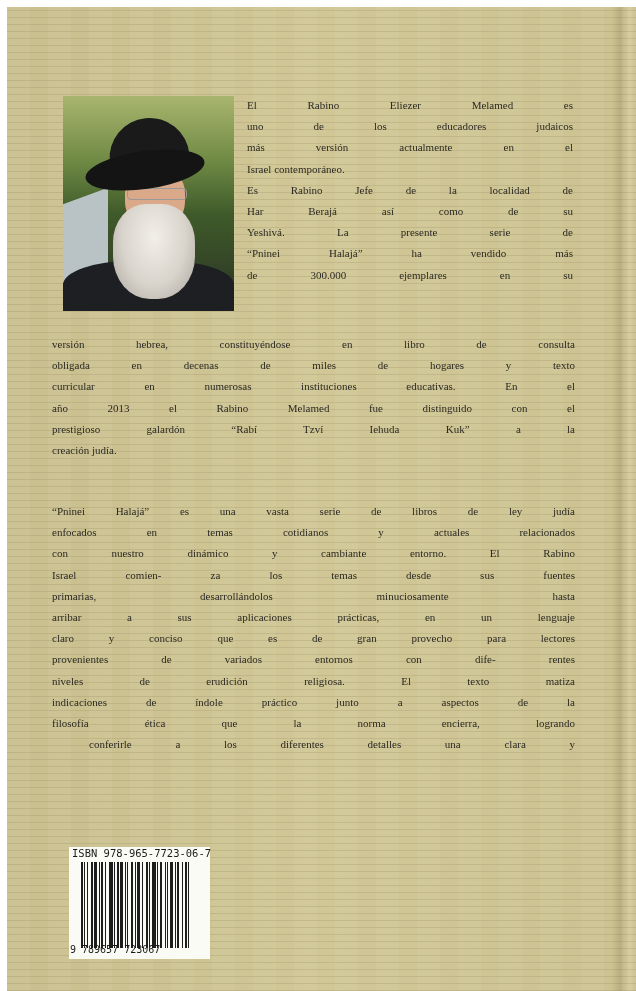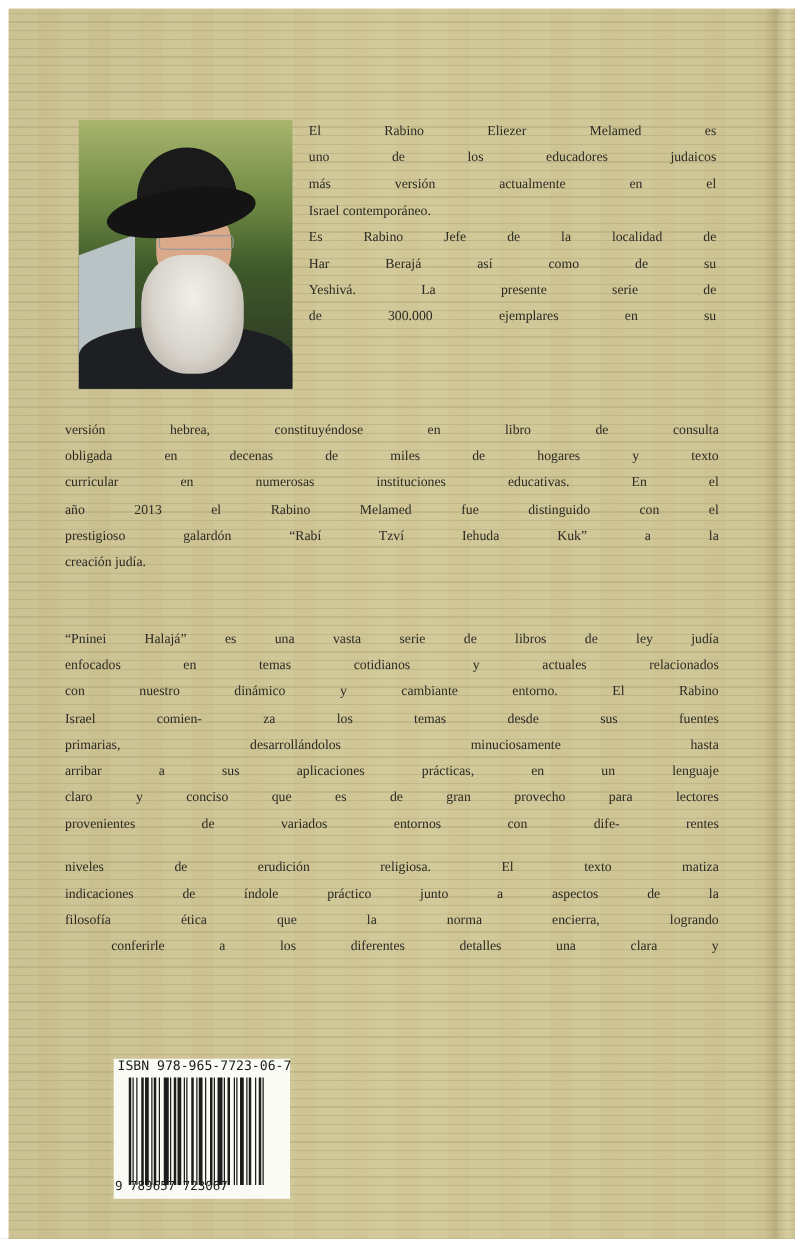--- a/index.html
+++ b/index.html
@@ -28,21 +28,21 @@
     position:absolute; color:#2c2a24;
     font-family:"Liberation Serif","DejaVu Serif",serif;
     font-size:11px; line-height:21.2px; text-align:justify;
   }
   .top-block { left:240px; top:88px; width:326px; }
   .full-block { left:45px; top:300px; width:523px;margin-top:27px; }
   .full-block2 { left:45px; top:474px; width:523px; }
   .text .l { display:block; text-align:justify; text-align-last:justify; white-space:nowrap; }
   .text .l.left { text-align-last:left; }
   .isbn {
-    position:absolute; left:62px; top:840px; width:141px; height:112px; background:#fbfbf6;margin-left:22px;
+    position:absolute; left:62px; top:840px; width:141px; height:112px; background:#fbfbf6;
   }
   .isbn-label {
     position:absolute; left:3px; top:0px; font-family:"DejaVu Sans Mono","Liberation Mono",monospace;
     font-size:10.5px; color:#1b1b1b; letter-spacing:0px; white-space:nowrap;
   }
   .bars { position:absolute; left:12px; top:15px; width:127px; height:86px; display:flex; }
   .bars span { display:block; height:100%; background:#1d1d1d; }
   .isbn-num {
     position:absolute; left:1px; top:97px; font-family:"DejaVu Sans Mono","Liberation Mono",monospace;
     font-size:10px; color:#1b1b1b; white-space:pre; background:transparent;
@@ -64,20 +64,21 @@
   </div>
 
   <div class="text top-block">
     <span class="l" style="white-space: normal;">El Rabino Eliezer Melamed es</span>
     <span class="l" style="white-space: normal;">uno de los educadores judaicos</span>
     <span class="l" style="white-space: normal;">más versión actualmente en el</span>
     <span class="l left" style="white-space: normal;">Israel contemporáneo.</span>
     <span class="l" style="white-space: normal;">Es Rabino Jefe de la localidad de</span>
     <span class="l" style="white-space: normal;">Har Berajá así como de su</span>
     <span class="l" style="white-space: normal;">Yeshivá. La presente serie de</span>
+    <span class="l" style="white-space: normal;">“Pninei Halajá” ha vendido más</span>
     <span class="l" style="white-space: normal;">de 300.000 ejemplares en su</span>
   </div>
 
   <div class="text full-block">
     <span class="l" style="white-space: normal;">versión hebrea, constituyéndose en libro de consulta</span>
     <span class="l" style="white-space: normal;">obligada en decenas de miles de hogares y texto</span>
     <span class="l" style="white-space: normal;">curricular en numerosas instituciones educativas. En el</span>
     <span class="l" style="white-space: normal;">año 2013 el Rabino Melamed fue distinguido con el</span>
     <span class="l" style="white-space: normal;">prestigioso galardón “Rabí Tzví Iehuda Kuk” a la</span>
     <span class="l left" style="white-space: normal;">creación judía.</span>
@@ -85,21 +86,21 @@
 
   <div class="text full-block2">
     <span class="l" style="white-space: normal; margin-top: 20px;">“Pninei Halajá” es una vasta serie de libros de ley judía</span>
     <span class="l" style="white-space: normal;">enfocados en temas cotidianos y actuales relacionados</span>
     <span class="l" style="white-space: normal;">con nuestro dinámico y cambiante entorno. El Rabino</span>
     <span class="l" style="white-space: normal;">Israel comien-  za los temas desde sus fuentes</span>
     <span class="l" style="white-space: normal;">primarias, desarrollándolos minuciosamente hasta</span>
     <span class="l" style="white-space: normal;">arribar a sus aplicaciones prácticas, en un lenguaje</span>
     <span class="l" style="white-space: normal;">claro y conciso que es de gran provecho para lectores</span>
     <span class="l" style="white-space: normal;">provenientes de variados entornos con dife- rentes</span>
-    <span class="l" style="white-space: normal; margin-top: 13px;">niveles de erudición religiosa. El texto matiza</span>
+    <span class="l" style="white-space: normal;">niveles de erudición religiosa. El texto matiza</span>
     <span class="l" style="white-space: normal;">indicaciones de índole práctico junto a aspectos de la</span>
     <span class="l" style="white-space: normal;">filosofía ética que la norma encierra, logrando</span>
     <span class="l" style="white-space: normal; margin-left: 37px;">conferirle a los diferentes detalles una clara y</span>
   </div>
 
   <div class="isbn">
     <div class="isbn-label">ISBN 978-965-7723-06-7</div>
     <div class="bars">
       <span style="width:2px;margin-right:1px"></span>
         <span style="width:1px;margin-right:2px"></span>

